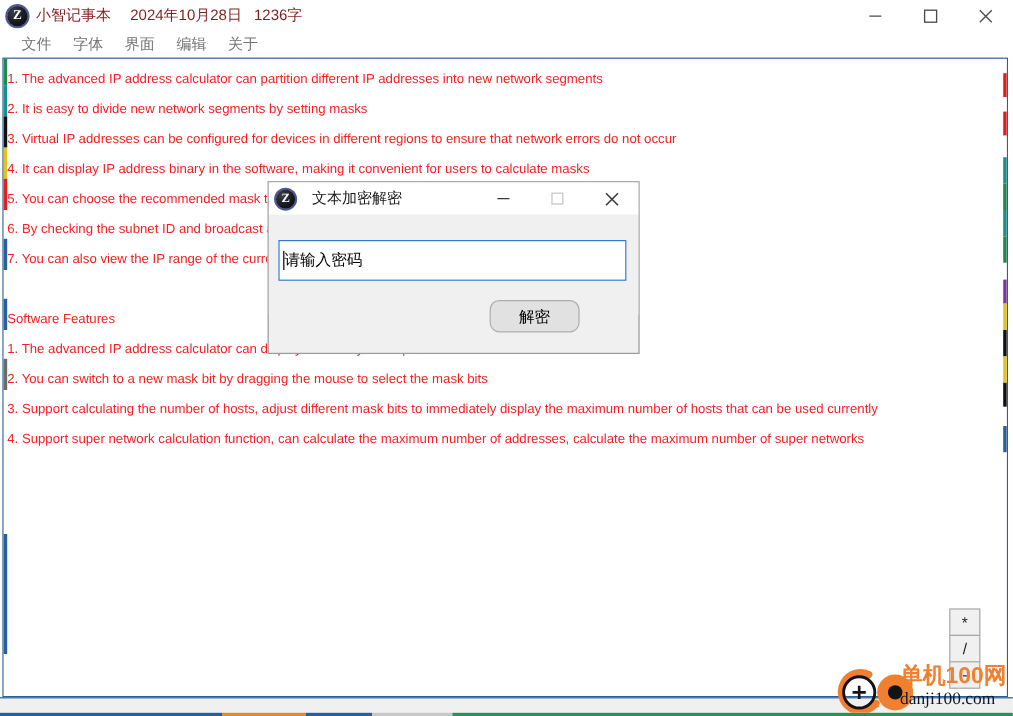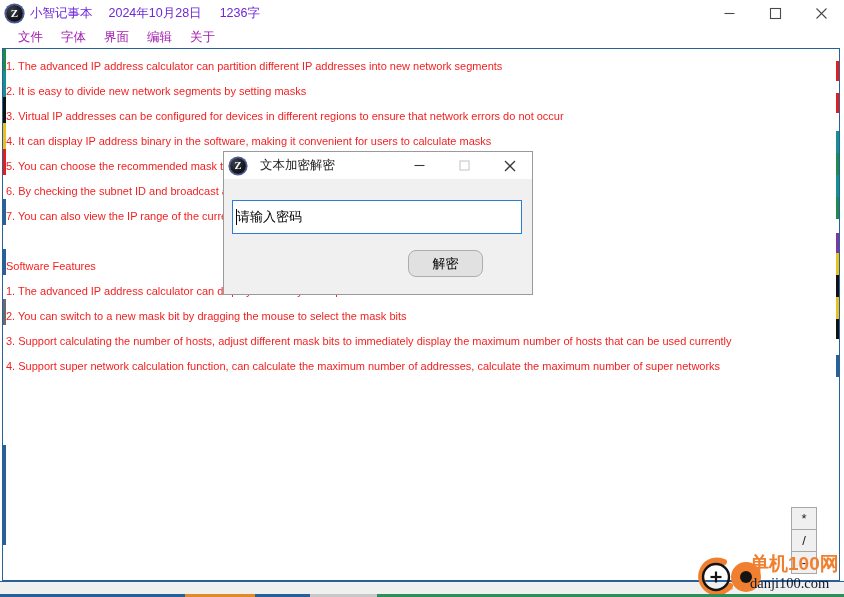--- a/index.html
+++ b/index.html
@@ -43,25 +43,25 @@
     left: 0; top: 0; right: 0; bottom: 0;
     color: #ffffff;
     font-size: 11px;
     font-weight: bold;
     line-height: 17px;
     text-align: center;
     font-family: "Liberation Serif", serif;
   }
   .tb-text {
     font-size: 12.5px;
-    color: #6d28d9;
+    color: #7f1d1d;
     white-space: nowrap;
   }
   #tb-appname { margin-right: 16px; }
-  #tb-date    { margin-right: 18px; }
+  #tb-date    { margin-right: 10px; }
 
   
   #win-buttons {
     position: absolute;
     right: 0; top: 0;
     height: 27px;
     display: flex;
   }
   .win-btn {
     width: 46px; height: 27px;
@@ -76,21 +76,21 @@
     left: 0; top: 27px;
     width: 844px; height: 21px;
     background: #ffffff;
     display: flex;
     align-items: center;
     padding-left: 9px;
     box-sizing: border-box;
   }
   .menu-item {
     font-size: 12.5px;
-    color: #a21caf;
+    color: #737373;
     padding: 0 9px;
     white-space: nowrap;
     text-align: center;
   }
 
   
   #editor-frame {
     position: absolute;
     left: 2px; top: 48px;
     width: 838px; height: 533px;

